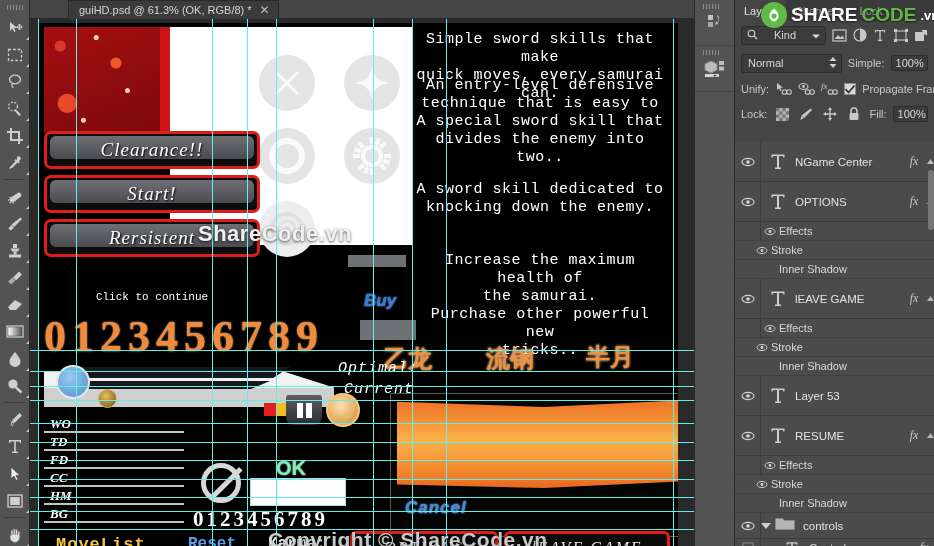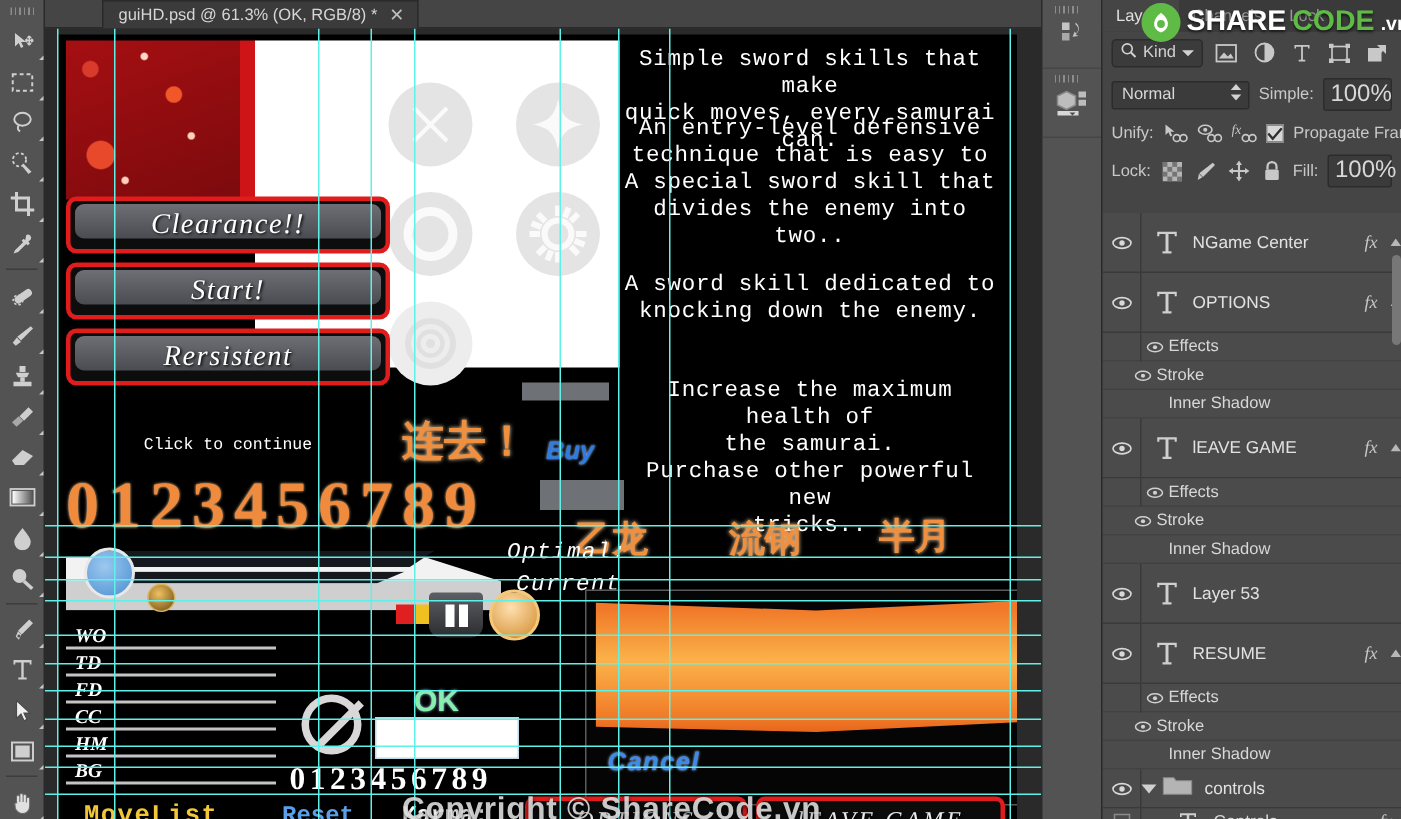--- a/index.html
+++ b/index.html
@@ -256,34 +256,34 @@
   }
   #lptabs { height:21px; background:#3a3a3a; display:flex; align-items:flex-end; }
   #lptabs .lt {
     height:21px; padding:0 9px; font-size:11px; color:#9a9a9a;
     display:flex; align-items:center; background:#3a3a3a;
   }
   #lptabs .lt.on { background:#454545; color:#e0e0e0; }
 
   .lrow { display:flex; align-items:center; height:28px; padding:0 6px; gap:6px; }
   .pill {
-    display:flex; align-items:center; gap:4px; height:19px; padding:0 5px;
+    display:flex; align-items:center; gap:16px; height:19px; padding:0 5px;
     background:#3b3b3b; border:1px solid #2c2c2c; border-radius:3px;
     color:#d2d2d2; font-size:11px;
   }
   .fico { width:20px; height:18px; display:flex; align-items:center; justify-content:center; }
   .sel2 {
     display:flex; align-items:center; justify-content:space-between;
     height:19px; padding:0 4px 0 6px; background:#3b3b3b; border:1px solid #2c2c2c;
     border-radius:2px; color:#d8d8d8; font-size:11px;
   }
   .lbl { color:#c8c8c8; font-size:11px; }
   .numbox {
     background:#3b3b3b; border:1px solid #2c2c2c; color:#d8d8d8;
-    font-size:16px; padding:1px 4px; border-radius:2px; min-width:34px; 
+    font-size:11px; padding:1px 4px; border-radius:2px; min-width:34px; 
   }
   .chk { width:12px; height:12px; background:#d8d8d8; border:1px solid #8a8a8a;
     display:flex; align-items:center; justify-content:center; }
   .chk svg { display:block; }
 
   #llist { position:absolute; left:0; top:142px; width:200px; bottom:0; overflow:hidden; }
   .litem {
     display:flex; align-items:center; height:40px;
     border-bottom:1px solid #3a3a3a; background:#4b4b4b;
   }
@@ -539,21 +539,20 @@
       <div class="gbtn" style="top:108px;">
         <div class="inner"></div>
         <span>Clearance!!</span>
       </div>
       <div class="gbtn" style="top:196px;">
         <div class="inner"></div>
         <span>Rersistent</span>
       </div>
       <div class="clicktxt">Click to continue</div>
 
-      <div class="cjk" style="left:230px;top:252px;font-size:28px;">连去！</div>
       <div class="digits">0123456789</div>
       <div class="buy">Buy</div>
       <div class="graybar" style="left:322px;top:297px;width:56px;height:20px;"></div>
       <div class="graybar" style="left:310px;top:232px;width:58px;height:12px;"></div>
 
       <div class="desc" style="left:374px;top:8px;width:256px;">Simple sword skills that make
 quick moves, every samurai can.</div>
       <div class="desc" style="left:374px;top:54px;width:256px;">An entry-level defensive
 technique that is easy to
 A special sword skill that
@@ -627,20 +626,21 @@
       <div class="movelist">MoveList</div>
       <div class="reset">Reset</div>
       <div class="karma">Karma:</div>
       <div class="redbtnbar" style="left:312px;width:148px;">
         <span>OPTIONS</span>
       </div>
       <div class="redbtnbar" style="left:466px;width:166px;">
         <span>lEAVE GAME</span>
       </div>
 
+      <div class="wm wm-mid">ShareCode.vn</div>
       <div class="wm wm-copy">Copyright © ShareCode.vn</div>
     </div>
 
     <div class="vg" style="left:8px"></div>
     <div class="vg" style="left:46px"></div>
     <div class="vg" style="left:182px"></div>
     <div class="vg" style="left:217px"></div>
     <div class="vg" style="left:246px"></div>
     <div class="vg" style="left:343px"></div>
     <div class="vg" style="left:382px"></div>

